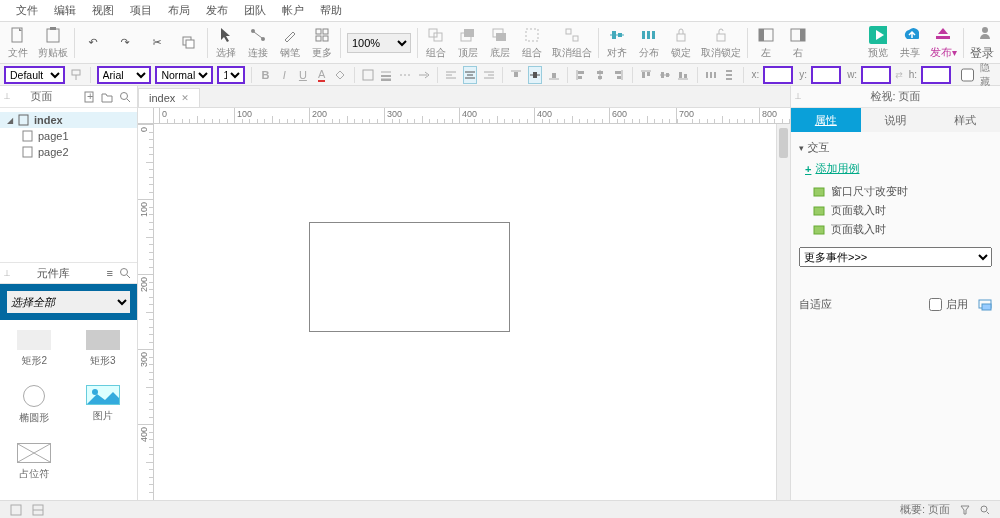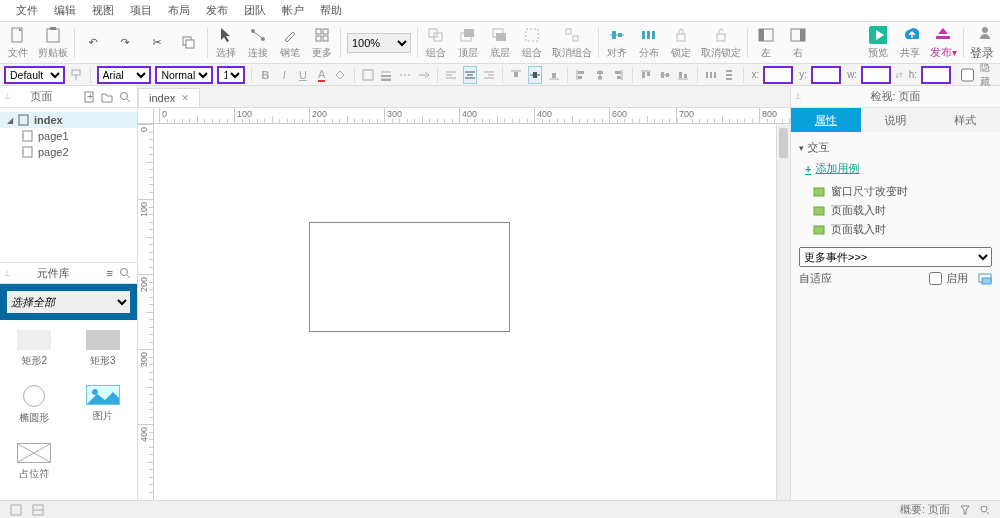--- a/index.html
+++ b/index.html
@@ -80,21 +80,21 @@
 .right { width: 210px; background: #fafafa; border-left: 1px solid #ddd; display: flex; flex-direction: column; }
 .rtabs { display: flex; height: 24px; }
 .rtab { flex: 1; display: flex; align-items: center; justify-content: center; background: #f3f3f3; cursor: pointer; font-size: 11px; color:#666;}
 .rtab.active { background: #0aa0d9; color: #fff; text-decoration: underline; }
 .rbody { flex: 1; padding: 8px; overflow:auto;}
 .rsec-title { display: flex; align-items: center; gap: 4px; font-size: 11px; margin-bottom: 6px; cursor:pointer;}
 .add-case { color: #0a8; text-decoration: underline; cursor: pointer; display:flex; align-items:center; gap:4px; margin:4px 0 6px 6px;}
 .ev-row { display: flex; align-items: center; gap: 6px; padding: 2px 0 2px 14px; font-size: 11px; color: #555; }
 .ev-ic { width: 12px; height: 10px; }
 .more-sel { width: 100%; height: 20px; margin-top: 8px; font-size:11px;}
-.adapt-row { display: flex; align-items: center; justify-content: space-between; margin-top: 4px; }
+.adapt-row { display: flex; align-items: center; justify-content: space-between; margin-top: 30px; }
 .adapt-row .ck { display:flex; align-items:center; gap:4px;}
 
 
 .status { height: 18px; background: #f0f0f0; border-top: 1px solid #ddd; display: flex; align-items: center; }
 .status .sright { margin-left:auto; display:flex; align-items:center; gap:10px; padding:0 10px; color:#777; font-size:10.5px;}
 .status .sleft { padding:0 10px; display:flex; gap:10px; color:#999;}
 
 svg { display: block; }
 </style>
 </head>

